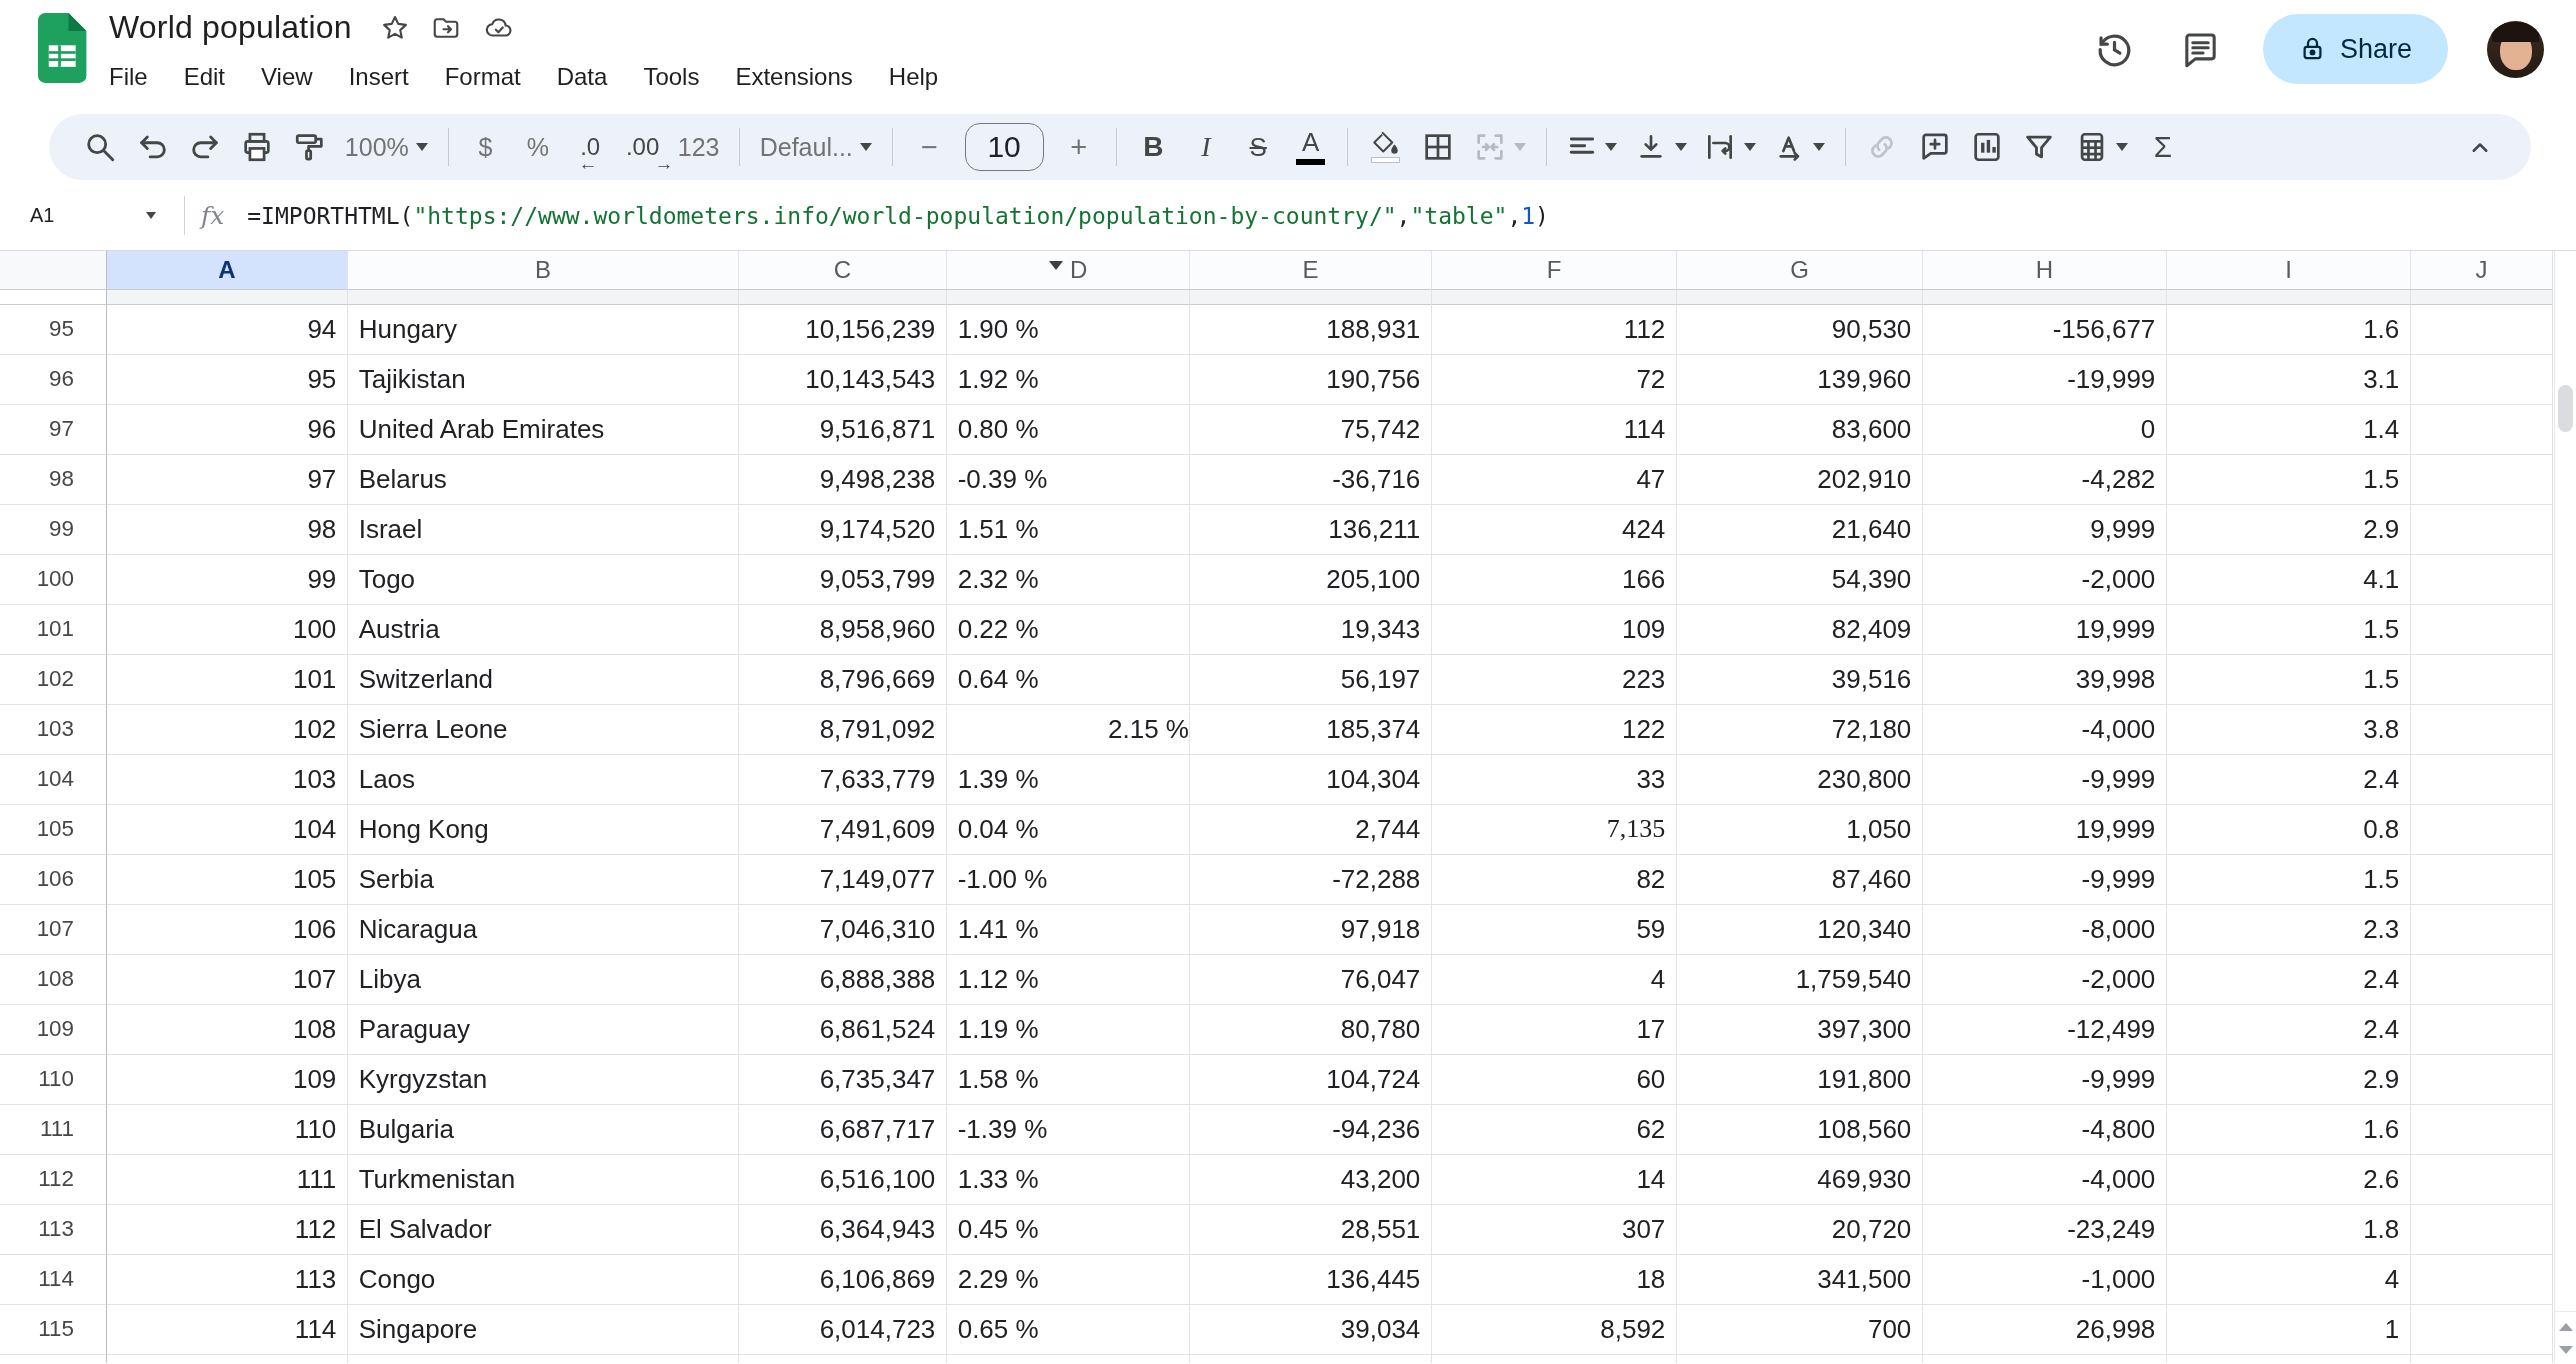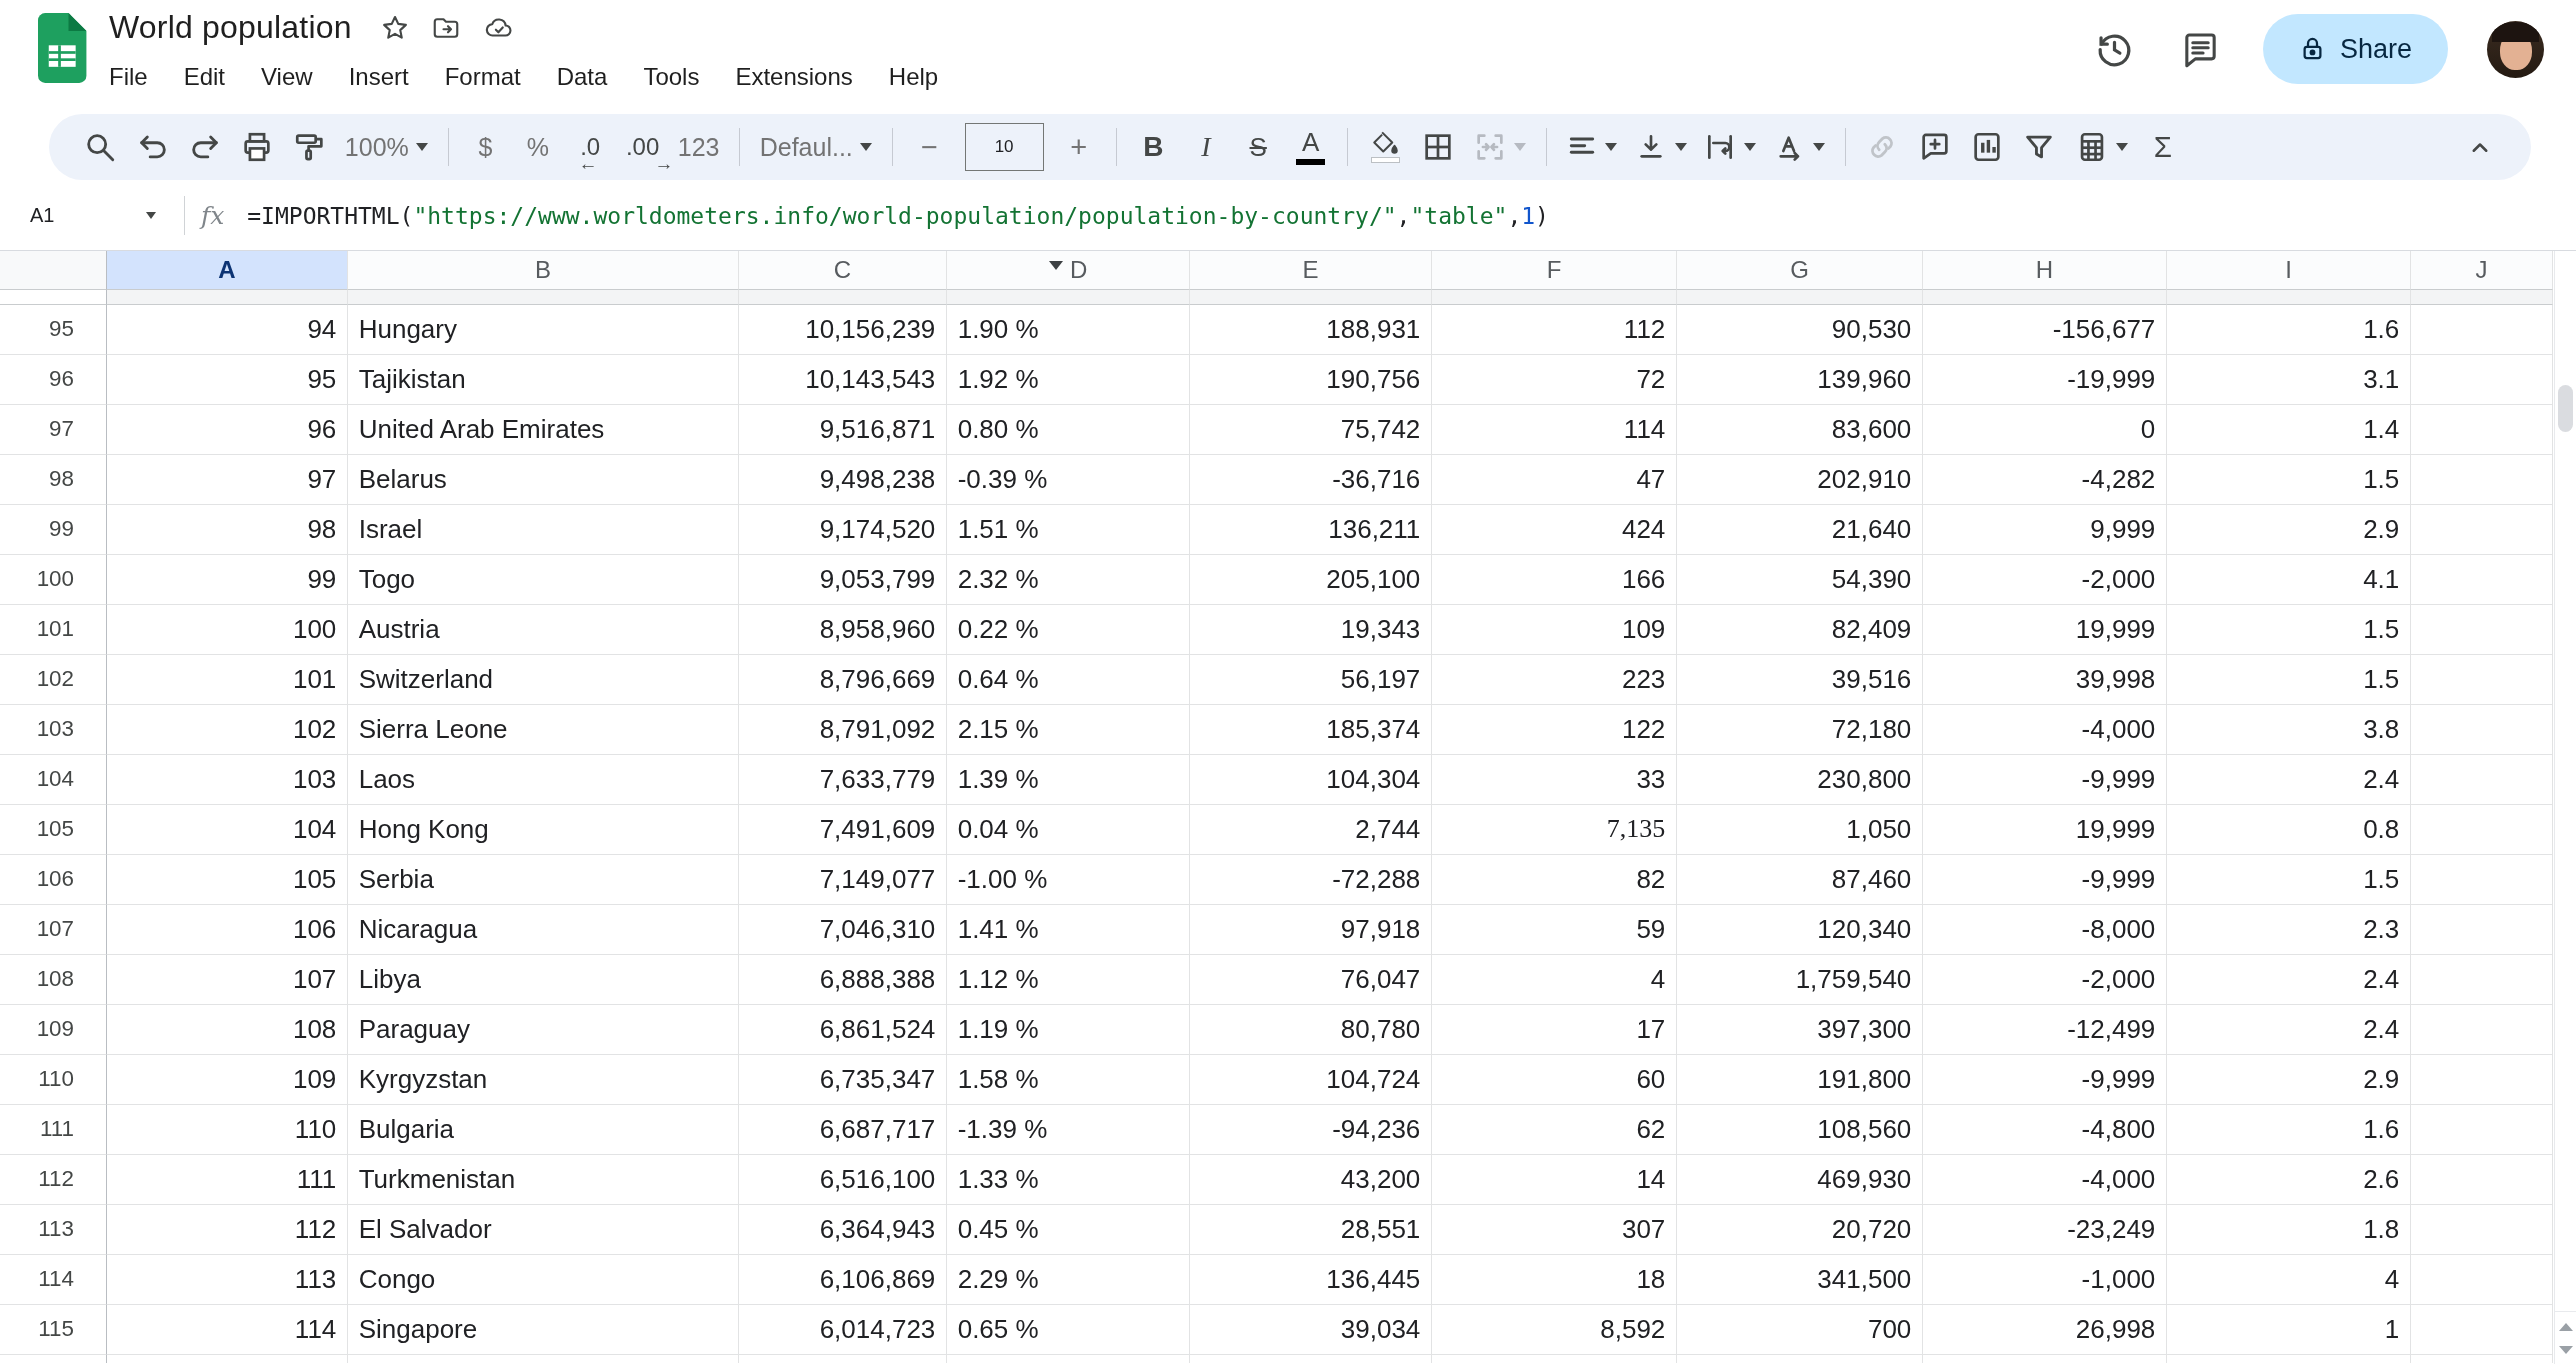--- a/index.html
+++ b/index.html
@@ -28,21 +28,21 @@
   .toolbar{position:absolute;left:49px;top:114px;width:2482px;height:66px;background:var(--toolbar_bg,#edf2fa);border-radius:33px;display:flex;align-items:center;padding:0 25px}
   .tb-item{min-width:47px;height:48px;border-radius:7.2px;display:flex;align-items:center;justify-content:center;color:#444746;padding:0 6.3px;margin:0 2.7px;position:relative}
   .tb-item svg{display:block}
   .tb-txt{font-size:25px;font-weight:500;color:#737373}
   .tb-div{width:0.9px;height:38px;background:#c6cad2;margin:0 10.7px;flex:none}
   .caret{width:0;height:0;border-left:6.3px solid transparent;border-right:6.3px solid transparent;border-top:8px solid #444746;margin-left:7.2px}
   .caret.dim{border-top-color:#b6bac1}
   .dec{position:relative;font-size:24px;font-weight:500}
   .dec-arrow{position:absolute;font-size:19px;right:-14.3px;bottom:-14.3px}
   .dec-arrow.left{left:-1.8px;right:auto}
-  .fontsize-box{width:79px;height:48px;border:1.8px solid #747775;border-radius:0;display:flex;align-items:center;justify-content:center;font-size:17px;color:#202124;margin:0 9px}
+  .fontsize-box{width:79px;height:48px;border:1.8px solid #747775;border-radius:15px;display:flex;align-items:center;justify-content:center;font-size:30px;color:#202124;margin:0 9px}
   .bold-g{font-size:28px;font-weight:700}
   .italic-g{font-size:28px;font-style:italic;font-family:"Liberation Serif",serif}
   .strike-g{font-size:26px;text-decoration:line-through}
   .a-color{display:flex;flex-direction:column;align-items:center;line-height:1}
   .a-color .a{font-size:26px;font-weight:500}
   .a-color .bar{width:29px;height:6.3px;margin-top:3.6px;background:#000}
   .a-color .bar.white{background:#fff;border:0.9px solid #bcc0c4}
   .sigma-g{font-size:29.5px;font-weight:500}
   .collapse{margin-left:auto}
 
@@ -509,21 +509,21 @@
         <div class="cell right" style="width: 246px;">39,516</div>
         <div class="cell right" style="width: 244px;">39,998</div>
         <div class="cell right" style="width: 244px;">1.5</div>
         <div class="cell left" style="width: 142px;"></div>
       </div>
       <div class="row">
         <div class="rowhdr">103</div>
         <div class="cell right" style="width: 241px;">102</div>
         <div class="cell left" style="width: 391px;">Sierra Leone</div>
         <div class="cell right" style="width: 208px;">8,791,092</div>
-        <div class="cell left" style="width: 243px;">2.15 %</div>
+        <div class="cell left" style="width: 243px; text-align: right;">2.15 %</div>
         <div class="cell right" style="width: 242px;">185,374</div>
         <div class="cell right" style="width: 245px;">122</div>
         <div class="cell right" style="width: 246px;">72,180</div>
         <div class="cell right" style="width: 244px;">-4,000</div>
         <div class="cell right" style="width: 244px;">3.8</div>
         <div class="cell left" style="width: 142px;"></div>
       </div>
       <div class="row">
         <div class="rowhdr">104</div>
         <div class="cell right" style="width: 241px;">103</div>

